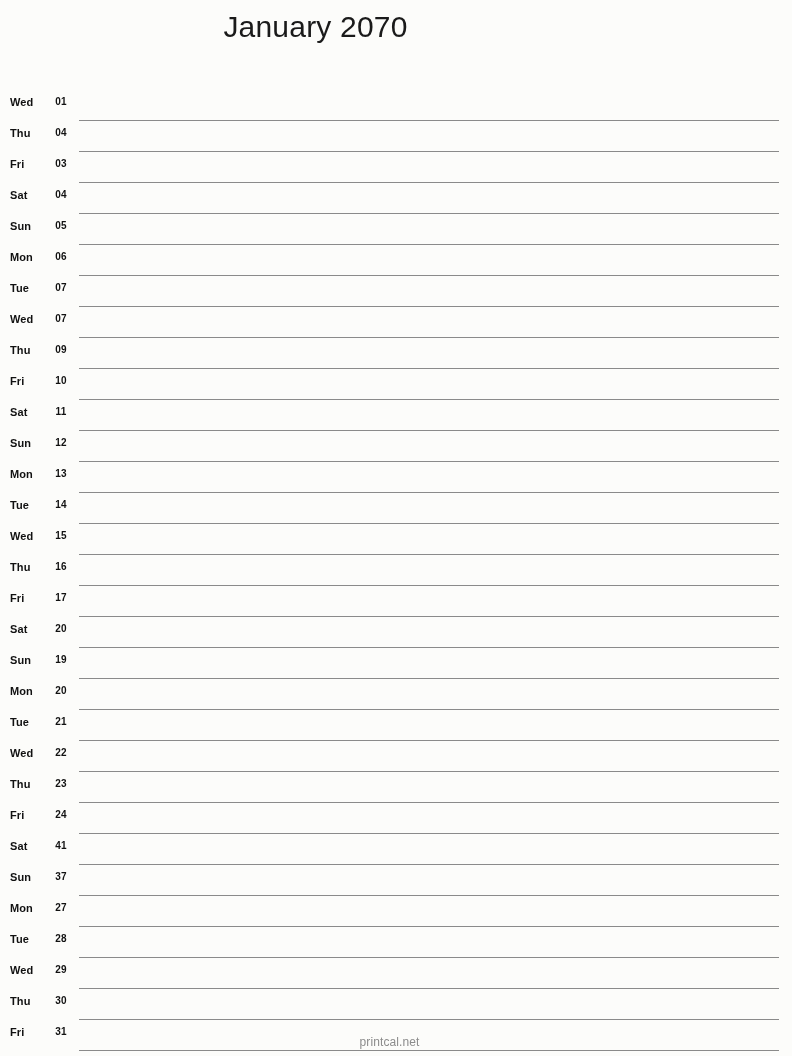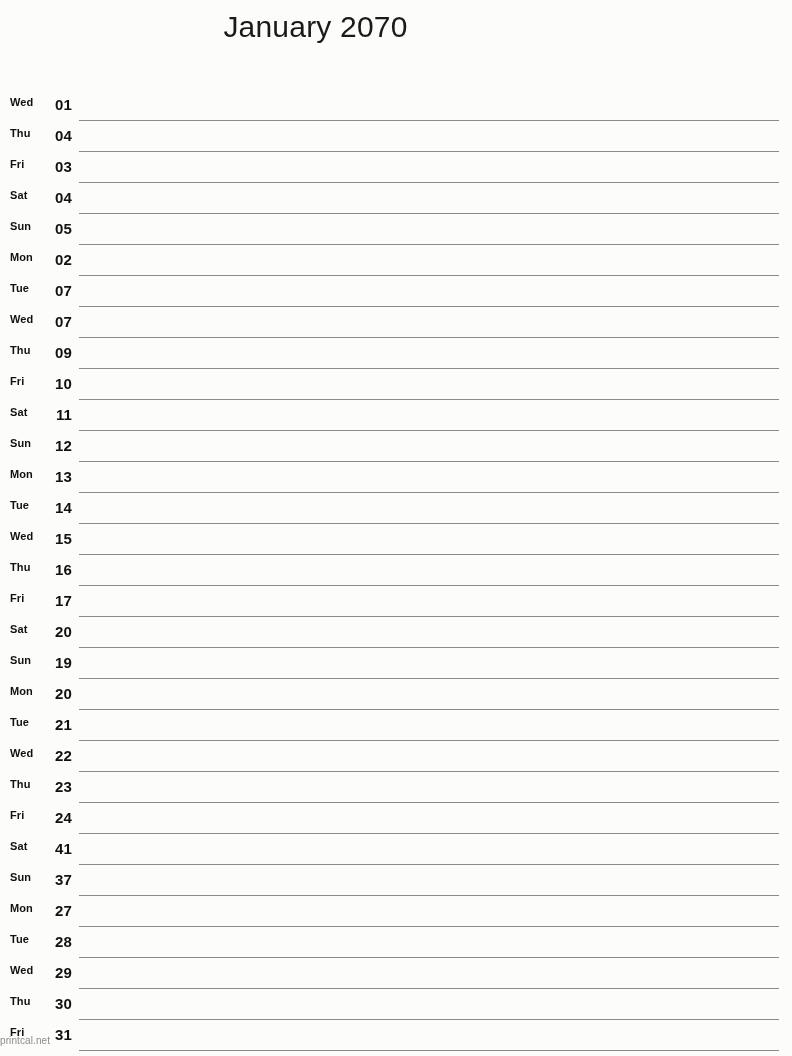--- a/index.html
+++ b/index.html
@@ -51,41 +51,41 @@
     font-size: 11px;
     font-weight: bold;
     color: #111;
     letter-spacing: 0.1px;
   }
   .dnum {
     position: absolute;
     left: 50px;
     top: 6px;
     width: 22px;
-    text-align: right;
-    font-size: 15px;
+    text-align: center;
+    font-size: 10px;
     font-weight: bold;
     color: #111;
     letter-spacing: 0.1px;
   }
   .rule {
     position: absolute;
     left: 79px;
     right: 13px;
     bottom: 0;
     height: 0;
     border-bottom: 1px solid #8a8a8a;
   }
   .footer {
     position: absolute;
     left: 0;
     top: 1035px;
     width: 779px;
-    text-align: left;
-    font-size: 10px;
+    text-align: center;
+    font-size: 12px;
     color: #8c8c8c;
     letter-spacing: 0.1px;
   }
 </style>
 </head>
 <body>
 
 <div class="page">
 
   <div class="title">January 2070</div>
@@ -111,21 +111,21 @@
         <span class="dnum">04</span>
         <span class="rule"></span>
       </div>
       <div class="day-row">
         <span class="dow">Sun</span>
         <span class="dnum">05</span>
         <span class="rule"></span>
       </div>
       <div class="day-row">
         <span class="dow">Mon</span>
-        <span class="dnum">02</span>
+        <span class="dnum">06</span>
         <span class="rule"></span>
       </div>
       <div class="day-row">
         <span class="dow">Tue</span>
         <span class="dnum">07</span>
         <span class="rule"></span>
       </div>
       <div class="day-row">
         <span class="dow">Wed</span>
         <span class="dnum">07</span>

